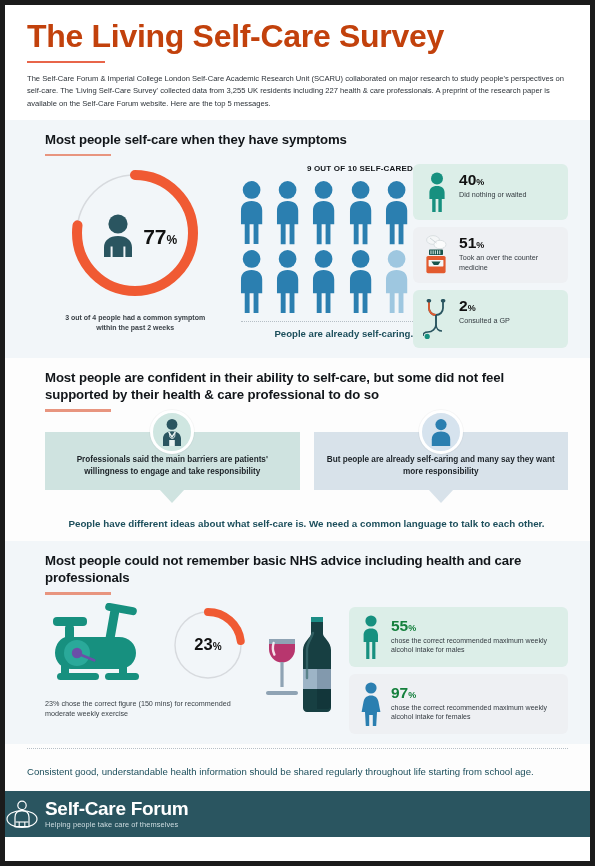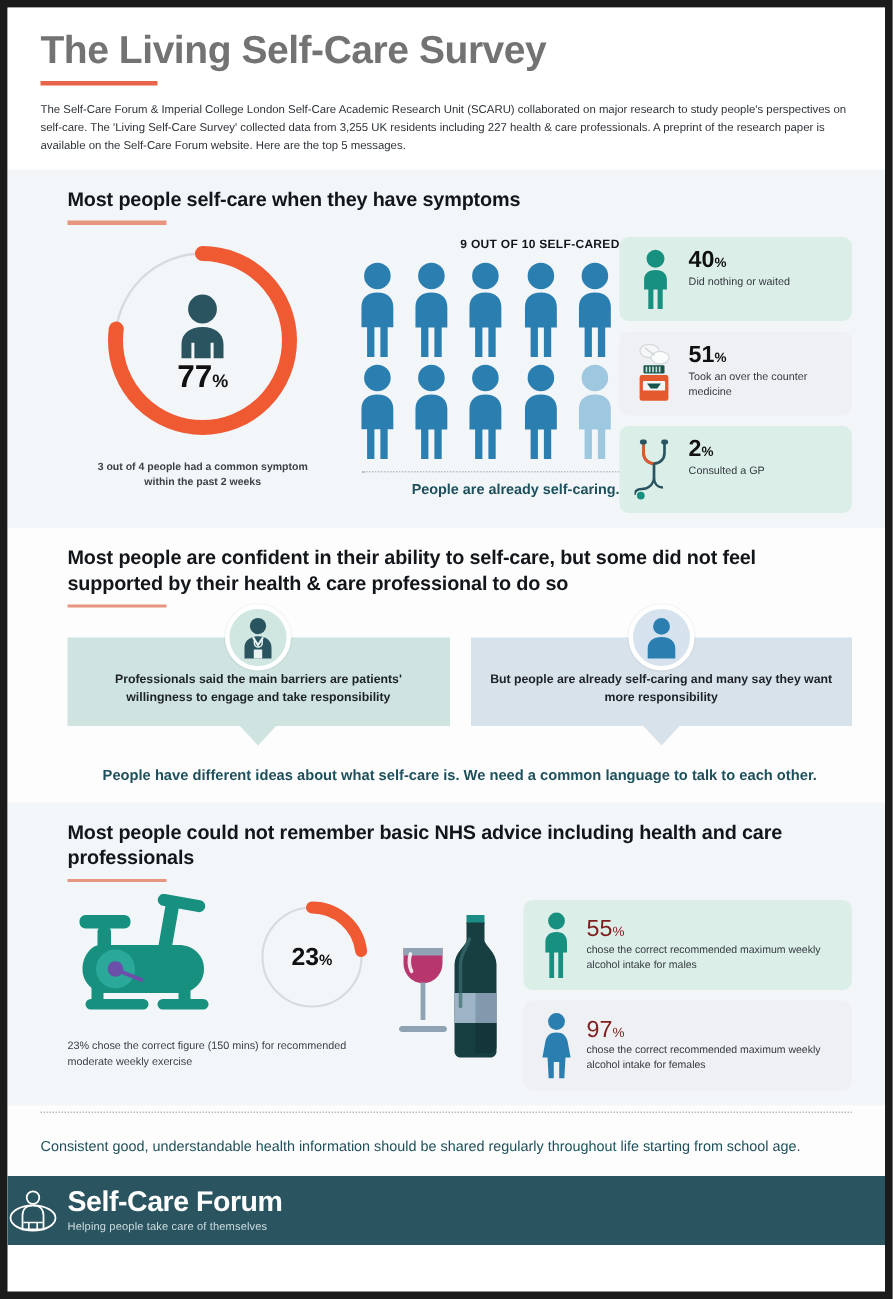--- a/index.html
+++ b/index.html
@@ -13,21 +13,21 @@
     width:595px; height:866px;
     background:#ffffff;
     border:5px solid #1b1b1b;
     position:relative;
     overflow:hidden;
   }
 
   
   .header { background:#ffffff; padding:14px 22px 10px 22px; }
   .title {
-    font-size:26px; font-weight:bold; color:#737373;
+    font-size:32px; font-weight:bold; color:#c2410c;
     letter-spacing:-0.3px; line-height:1.08;
   }
   .title-rule { width:78px; height:2.5px; background:#e8654a; margin:7px 0 10px 0; }
   .intro { font-size:7.6px; line-height:1.62; color:#2c3238; max-width:552px; }
 
   
   .section { padding:12px 22px 10px 40px; position:relative; }
   .sec-tinted { background:#f2f6f9; }
   .sec-white  { background:#fdfdfd; }
   .sec-head {
@@ -36,21 +36,21 @@
   }
   .sec-rule { width:66px; height:2.5px; background:#e8957f; margin:5px 0 0 0; }
 
   
   .s1-body { display:flex; align-items:flex-start; margin-top:6px; }
   .donut-col { width:192px; display:flex; flex-direction:column; align-items:center; }
   .donut-wrap { position:relative; width:142px; height:142px; }
   .donut-wrap svg { display:block; }
   .donut-center {
     position:absolute; inset:0;
-    display:flex; flex-direction:column; align-items:center; justify-content:center;
+    display:flex; flex-direction:row; align-items:center; justify-content:center;
     padding-top:4px;
   }
   .pct-big { font-size:21px; font-weight:bold; color:#111; line-height:1; margin-top:2px; }
   .pct-big .sm { font-size:12px; font-weight:bold; }
   .donut-cap {
     font-size:7px; line-height:1.45; color:#3a4147; text-align:center;
     margin-top:9px; font-weight:bold; width:150px;
   }
 
   .people-col { width:200px; display:flex; flex-direction:column; align-items:flex-end; }
@@ -121,21 +121,21 @@
   .pct-mid .sm { font-size:10px; }
   .bike-cap { font-size:7.2px; line-height:1.5; color:#3a4147; margin-top:12px; font-weight:normal; }
 
   .drink-col { width:86px; display:flex; justify-content:center; padding-top:6px; }
   .alc-col { flex:1; display:flex; flex-direction:column; gap:7px; padding-top:4px; }
   .alc-card {
     border-radius:6px; padding:8px 9px; display:flex; align-items:center; gap:7px;
     min-height:56px;
   }
   .alc-ico { width:26px; flex:0 0 26px; display:flex; justify-content:center; }
-  .alc-pct { font-size:15.5px; font-weight:normal; color:#7f1d1d; line-height:1; }
+  .alc-pct { font-size:15.5px; font-weight:bold; color:#15803d; line-height:1; }
   .alc-pct .sm { font-size:9px; }
   .alc-sub { font-size:7px; line-height:1.38; color:#333a40; margin-top:2px; }
 
   
   .bottom-note-wrap { background:#fdfdfd; padding:4px 22px 11px 22px; }
   .dotted-wide { border-top:1px dotted #b6bfc6; width:100%; margin-bottom:8px; }
   .bottom-note {
     text-align:left; font-size:9.6px; font-weight:normal; color:#1d4f5c; line-height:1.55;margin-top:16px;
   }
   .footer {

